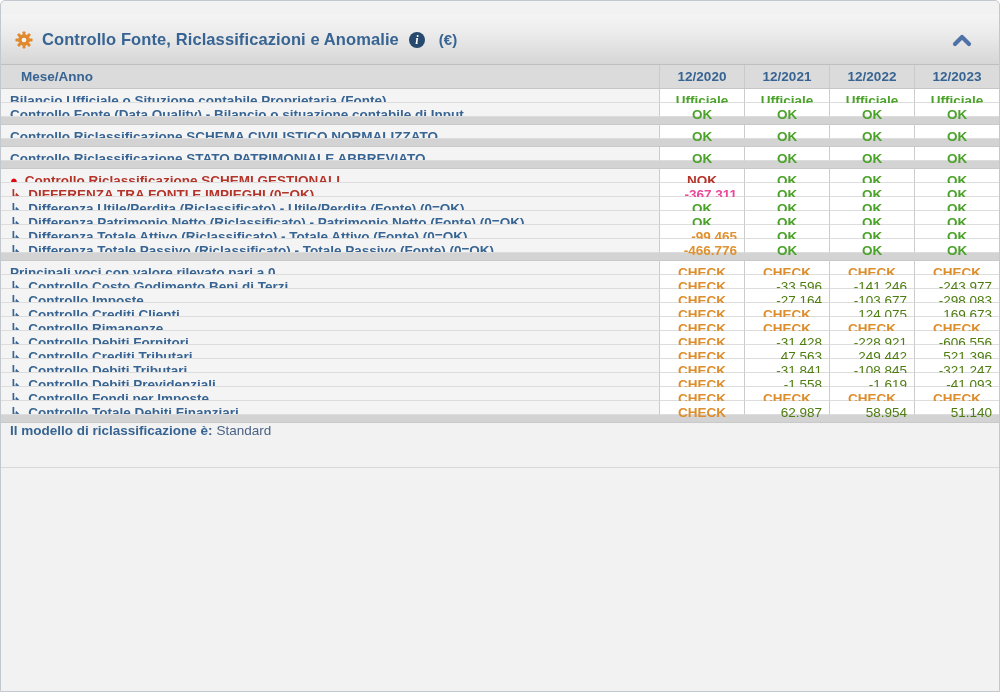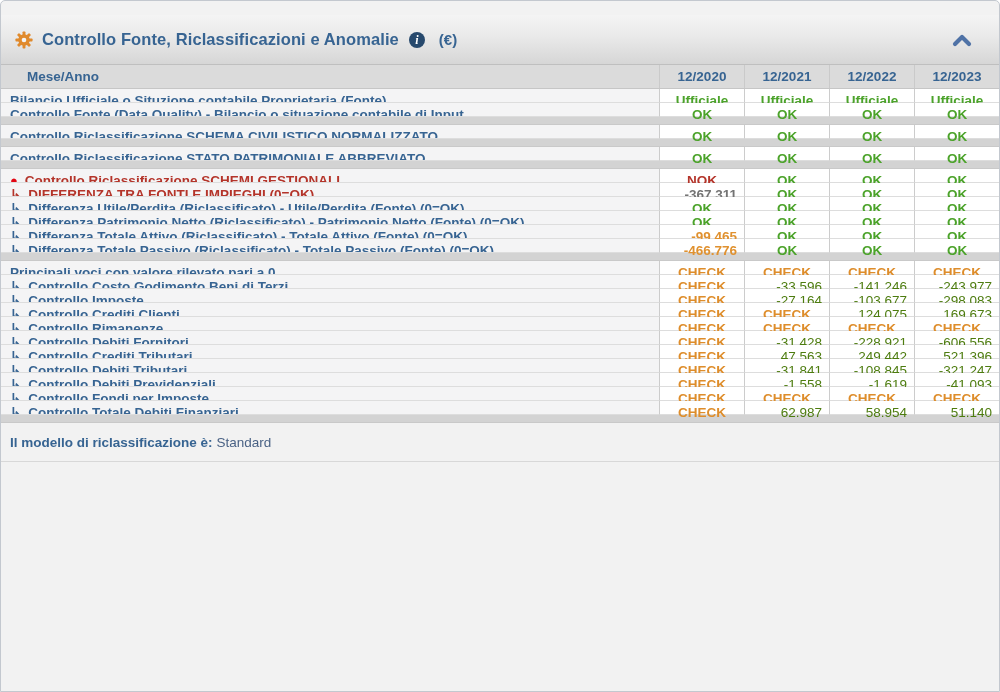--- a/index.html
+++ b/index.html
@@ -36,50 +36,50 @@
   .curr { color: #376492; font-weight: bold; font-size: 15px; margin-left: 14px; }
   .spacer { flex: 1; }
   .chev { width: 22px; height: 16px; flex: 0 0 auto; margin-right: 12px; }
 
   
   .thead {
     display: flex; height: 24px;
     background: #DBDBDB; border-bottom: 1px solid #C6C6C6;
     color: #376492; font-weight: bold; font-size: 13.5px;
   }
-  .thead .lc { flex: 1; padding-left: 26px; line-height: 23px; }
+  .thead .lc { flex: 1; padding-left: 20px; line-height: 23px; }
   .thead .pc { width: 85px; text-align: center; line-height: 23px; border-left: 1px solid #CACACA; }
 
   .row { display: flex; height: 14px; background: #fff; }
   .cell { border-bottom: 1px solid #DDDDDD; line-height: 24px; font-size: 13.5px; }
   .cell.label {
     flex: 1; background: #F4F4F5; font-weight: bold; padding-left: 9px;
     white-space: nowrap; overflow: hidden;
   }
   .cell.val { width: 85px; background: #fff; border-left: 1px solid #CCCCCC; padding: 0 7px; }
 
   .lab-blue { color: #376492; }
   .lab-red  { color: #B4342A; }
   .arrow { color: #376492; margin-right: 7px; font-weight: bold; }
   .lab-red .arrow { color: #B4342A; }
   .bullet { color: #E20613; margin-right: 7px; font-size: 13px; }
 
   .green     { color: #4CA32B; font-weight: bold; text-align: center; }
   .red       { color: #B4342A; font-weight: bold; text-align: center; }
   .orange    { color: #DE8D2B; font-weight: bold; text-align: center; }
   .num       { color: #4d7c0f; font-weight: normal; text-align: right; }
-  .numred    { color: #737373; font-weight: bold; text-align: right; }
+  .numred    { color: #ec4899; font-weight: bold; text-align: right; }
   .numorange { color: #E0912F; font-weight: bold; text-align: right; }
 
   .sep { height: 8px; background: #D3D3D3; border-bottom: 1px solid #C9C9C9; }
 
   
   .footrow {
-    height: 39px; background: #F2F2F2; border-bottom: 1px solid #D8D8D8;
-    display: flex; align-items: center; padding-left: 9px;
+    height: 45px; background: #F2F2F2; border-bottom: 1px solid #D8D8D8;
+    display: flex; align-items: flex-start; padding-left: 9px;
     font-size: 13.5px; color: #376492;
   }
   .footrow .b { font-weight: bold; }
   .footrow .v { color: #4A6285; margin-left: 4px; }
   .tailrow { height: 24px; background: #F2F2F2; }
 </style>
 </head>
 <body>
 
 <div class="panel">

